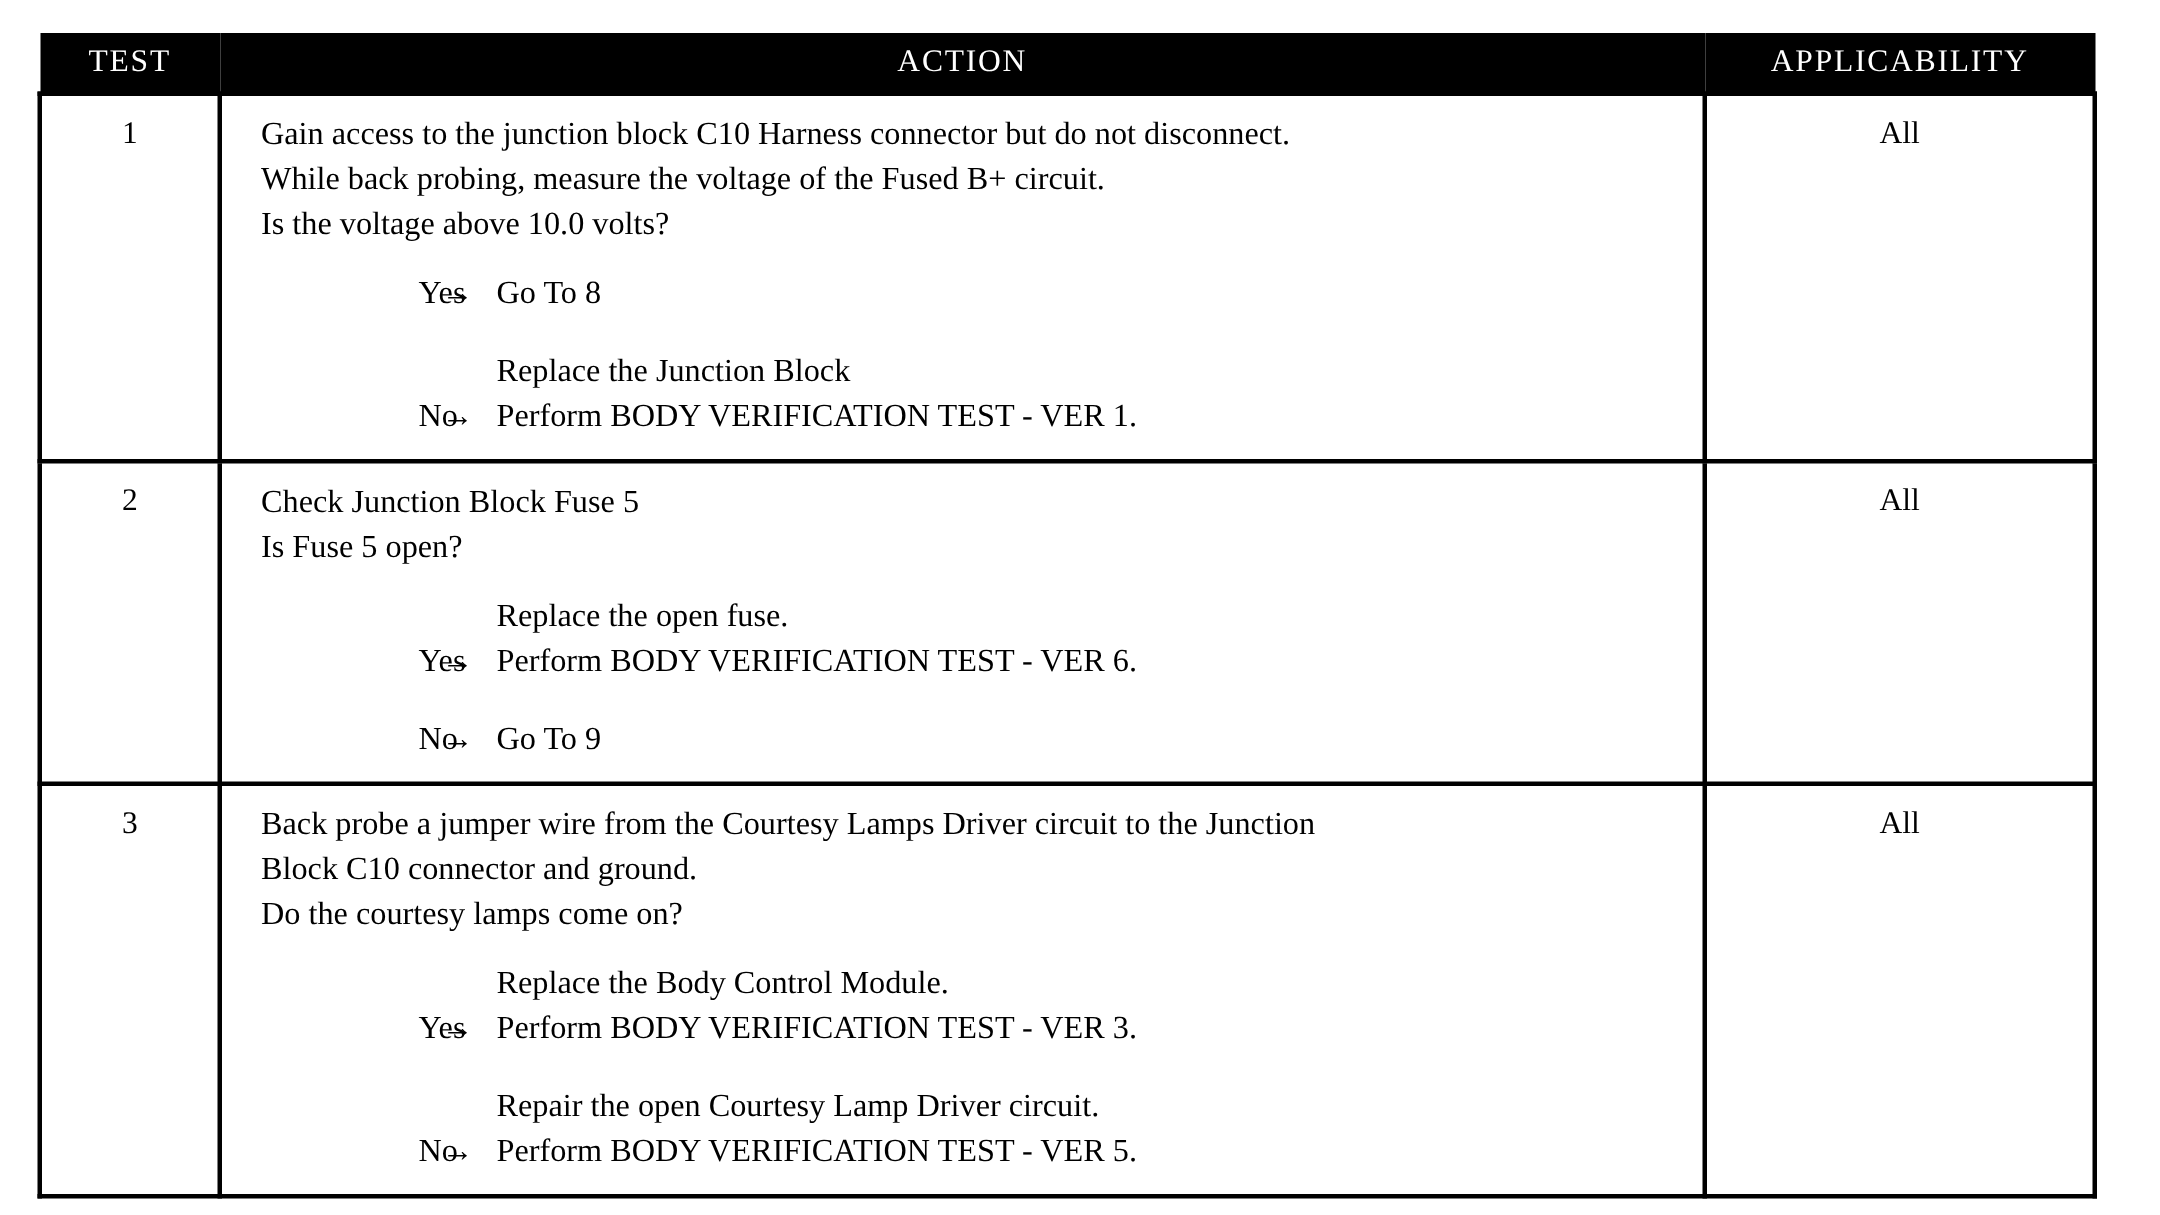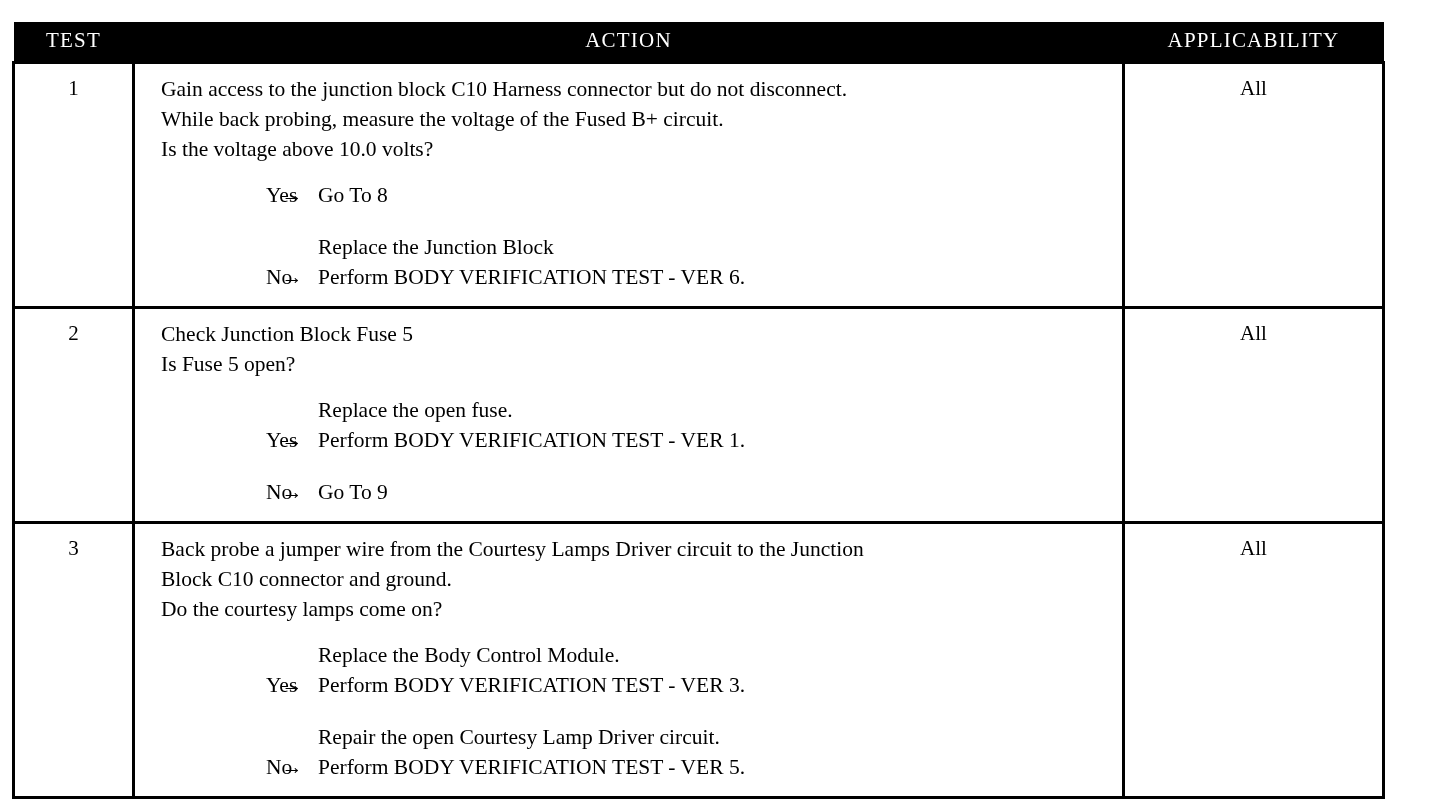--- a/index.html
+++ b/index.html
@@ -18,21 +18,21 @@
   .page {
     position: relative;
     width: 1440px;
     height: 810px;
     background: #ffffff;
   }
 
   
   .diag-table {
     position: absolute;
-    left: 12px;
+    left: 25px;
     top: 22px;
     width: 1370px;
     border-collapse: collapse;
     table-layout: fixed;
   }
 
   .diag-table col.c-test  { width: 120px; }
   .diag-table col.c-act   { width: 990px; }
   .diag-table col.c-appl  { width: 260px; }
 
@@ -161,38 +161,38 @@
           <div class="branches">
             <div class="branch">
               <div class="branch-label">Yes</div>
               <div class="branch-arrow">→</div>
               <div class="branch-result">Go To   8</div>
             </div>
             <div class="branch">
               <div class="branch-label">No</div>
               <div class="branch-arrow">→</div>
               <div class="branch-result">Replace the Junction Block
-Perform BODY VERIFICATION TEST - VER 6.</div>
+Perform BODY VERIFICATION TEST - VER 1.</div>
             </div>
           </div>
         </td>
         <td class="appl-cell">All</td>
       </tr>
 
       <tr class="row-2">
         <td class="test-cell">2</td>
         <td class="action-cell">
           <div class="stmt">Check Junction Block Fuse 5
 Is Fuse 5 open?</div>
           <div class="branches">
             <div class="branch">
               <div class="branch-label">Yes</div>
               <div class="branch-arrow">→</div>
               <div class="branch-result">Replace the open fuse.
-Perform BODY VERIFICATION TEST - VER 1.</div>
+Perform BODY VERIFICATION TEST - VER 6.</div>
             </div>
             <div class="branch">
               <div class="branch-label">No</div>
               <div class="branch-arrow">→</div>
               <div class="branch-result">Go To   9</div>
             </div>
           </div>
         </td>
         <td class="appl-cell">All</td>
       </tr>

